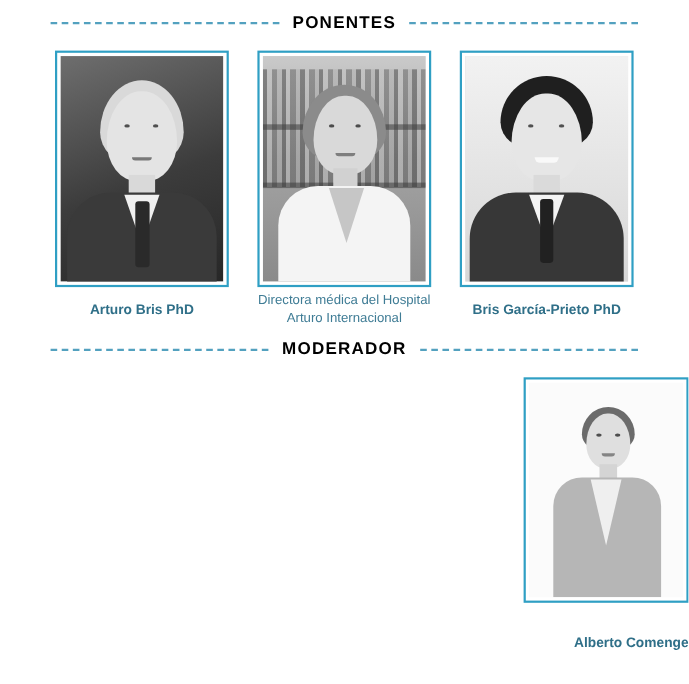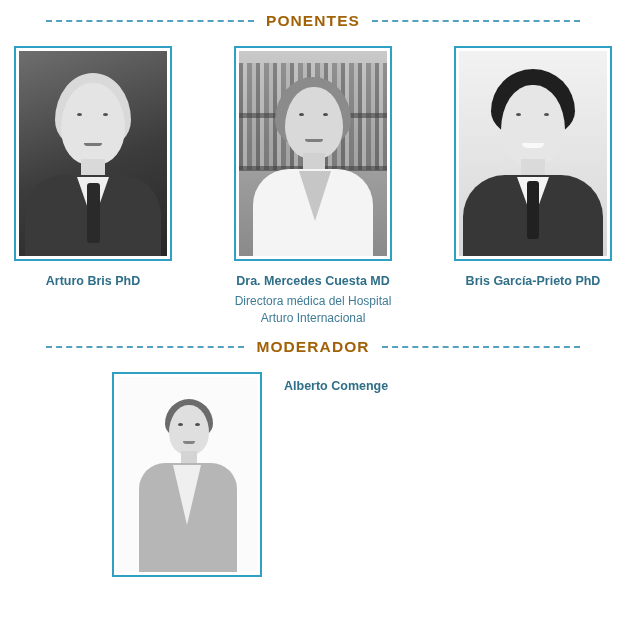--- a/index.html
+++ b/index.html
@@ -31,32 +31,32 @@
   .section-head .rule {
     flex: 1 1 auto;
     height: 0;
     border-top: 2px dashed #3691b5;
     opacity: .85;
   }
   .section-head .title {
     font-size: 15.5px;
     font-weight: bold;
     letter-spacing: 1.1px;
-    color: #a16207;
+    color: #000000;
     white-space: nowrap;
   }
   #ponentes-head { margin-top: 12px; }
   #moderador-head { margin-top: 10px; }
 
   
   .speakers {
     display: flex;
     justify-content: center;
     align-items: flex-start;
-    gap: 52px;
+    gap: 16px;
     margin-top: 16px;
   }
   .speaker {
     width: 168px;
     display: flex;
     flex-direction: column;
     align-items: center;
   }
   .photo-frame {
     border: 2px solid #2f9fc4;
@@ -84,24 +84,25 @@
     font-size: 12px;
     color: #3f7c95;
     text-align: center;
     line-height: 1.45;
     max-width: 160px;
   }
 
   
   .moderator {
     display: flex;
-    align-items: flex-start;
+    align-items: flex-end;
     gap: 22px;
     margin-top: 16px;
     padding-left: 112px;
+    flex-direction: column;
   }
   .mod-text { padding-top: 6px; }
   .mod-name {
     font-size: 12.5px;
     font-weight: bold;
     color: #2f6f88;
     line-height: 1.4;
   }
   .mod-role {
     margin-top: 3px;
@@ -206,21 +207,20 @@
           <div class="hair" style="left:36px;top:26px;width:76px;height:70px;background:#8f8a84;"></div>
           <div class="head" style="left:46px;top:36px;width:58px;height:72px;background:#ddd8d2;"></div>
           <div class="eye" style="left:60px;top:62px;"></div>
           <div class="eye" style="left:84px;top:62px;"></div>
           <div class="mouth" style="left:66px;top:88px;width:18px;background:rgba(120,90,90,.75);"></div>
           <div class="neck" style="left:64px;top:102px;width:22px;height:20px;background:#d5d0ca;"></div>
           <div class="torso" style="left:14px;top:118px;width:120px;height:88px;background:#f4f4f2;border-radius:36px 36px 0 0;"></div>
           <div class="shirt" style="left:60px;top:120px;border-top:50px solid #c9c6c1;"></div>
         </div>
       </div>
-      <div class="sp-name">Dra. Mercedes Cuesta MD</div>
       <div class="sp-role">Directora médica del Hospital Arturo Internacional</div>
     </div>
 
     <div class="speaker">
       <div class="photo-frame">
         <div class="photo" style="width:148px;height:205px;">
           <div class="face bg-light"></div>
           <div class="hair" style="left:32px;top:18px;width:84px;height:68px;background:#1f1f1f;"></div>
           <div class="head" style="left:42px;top:34px;width:64px;height:80px;background:#e9e6e2;"></div>
           <div class="eye" style="left:57px;top:62px;"></div>

